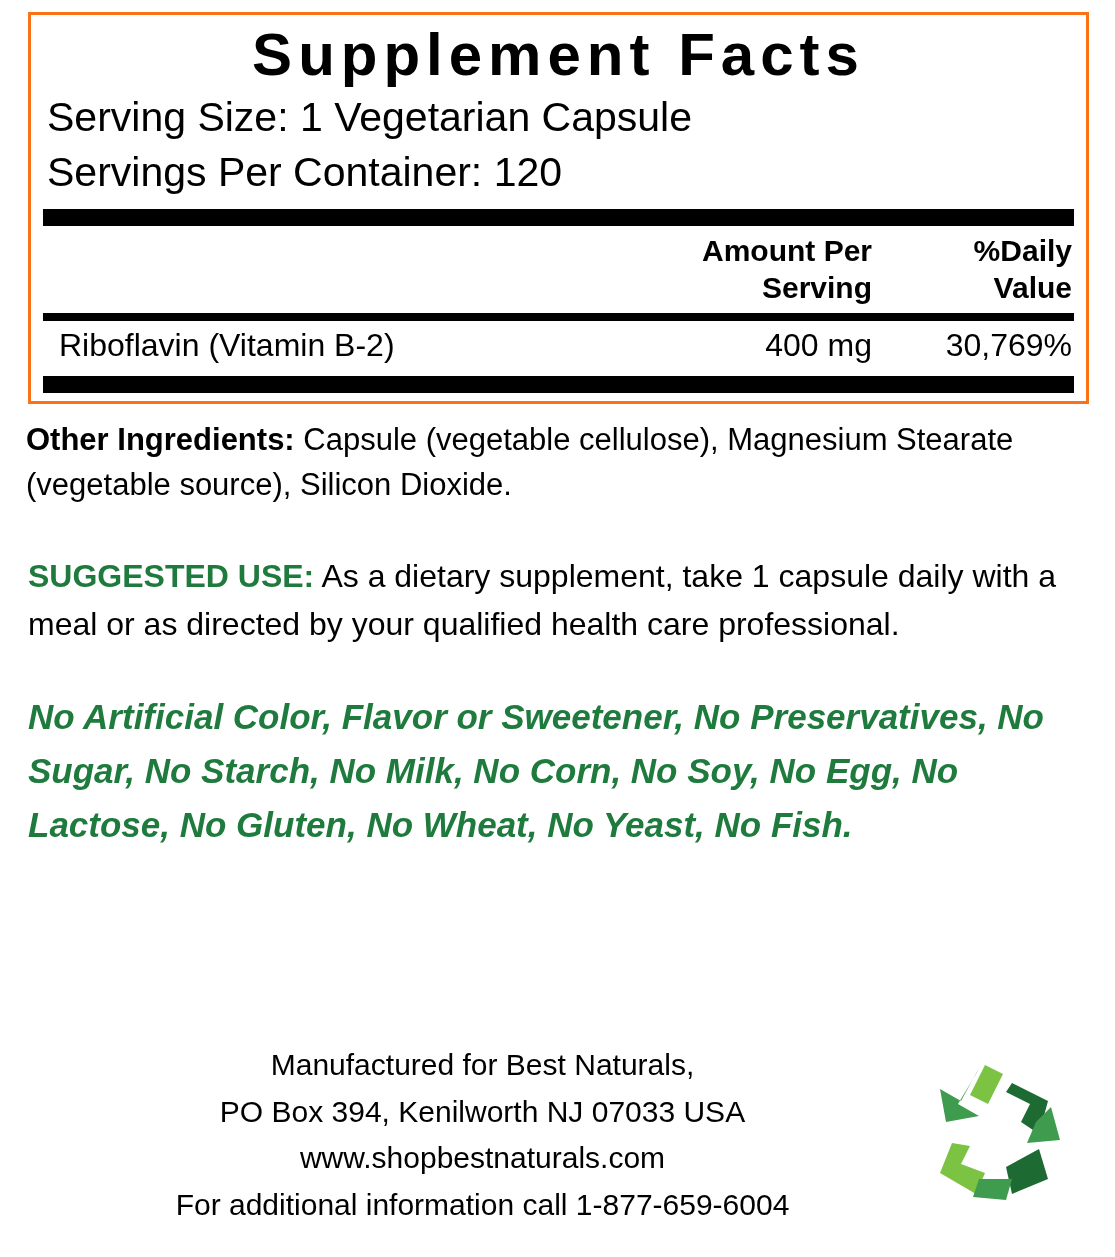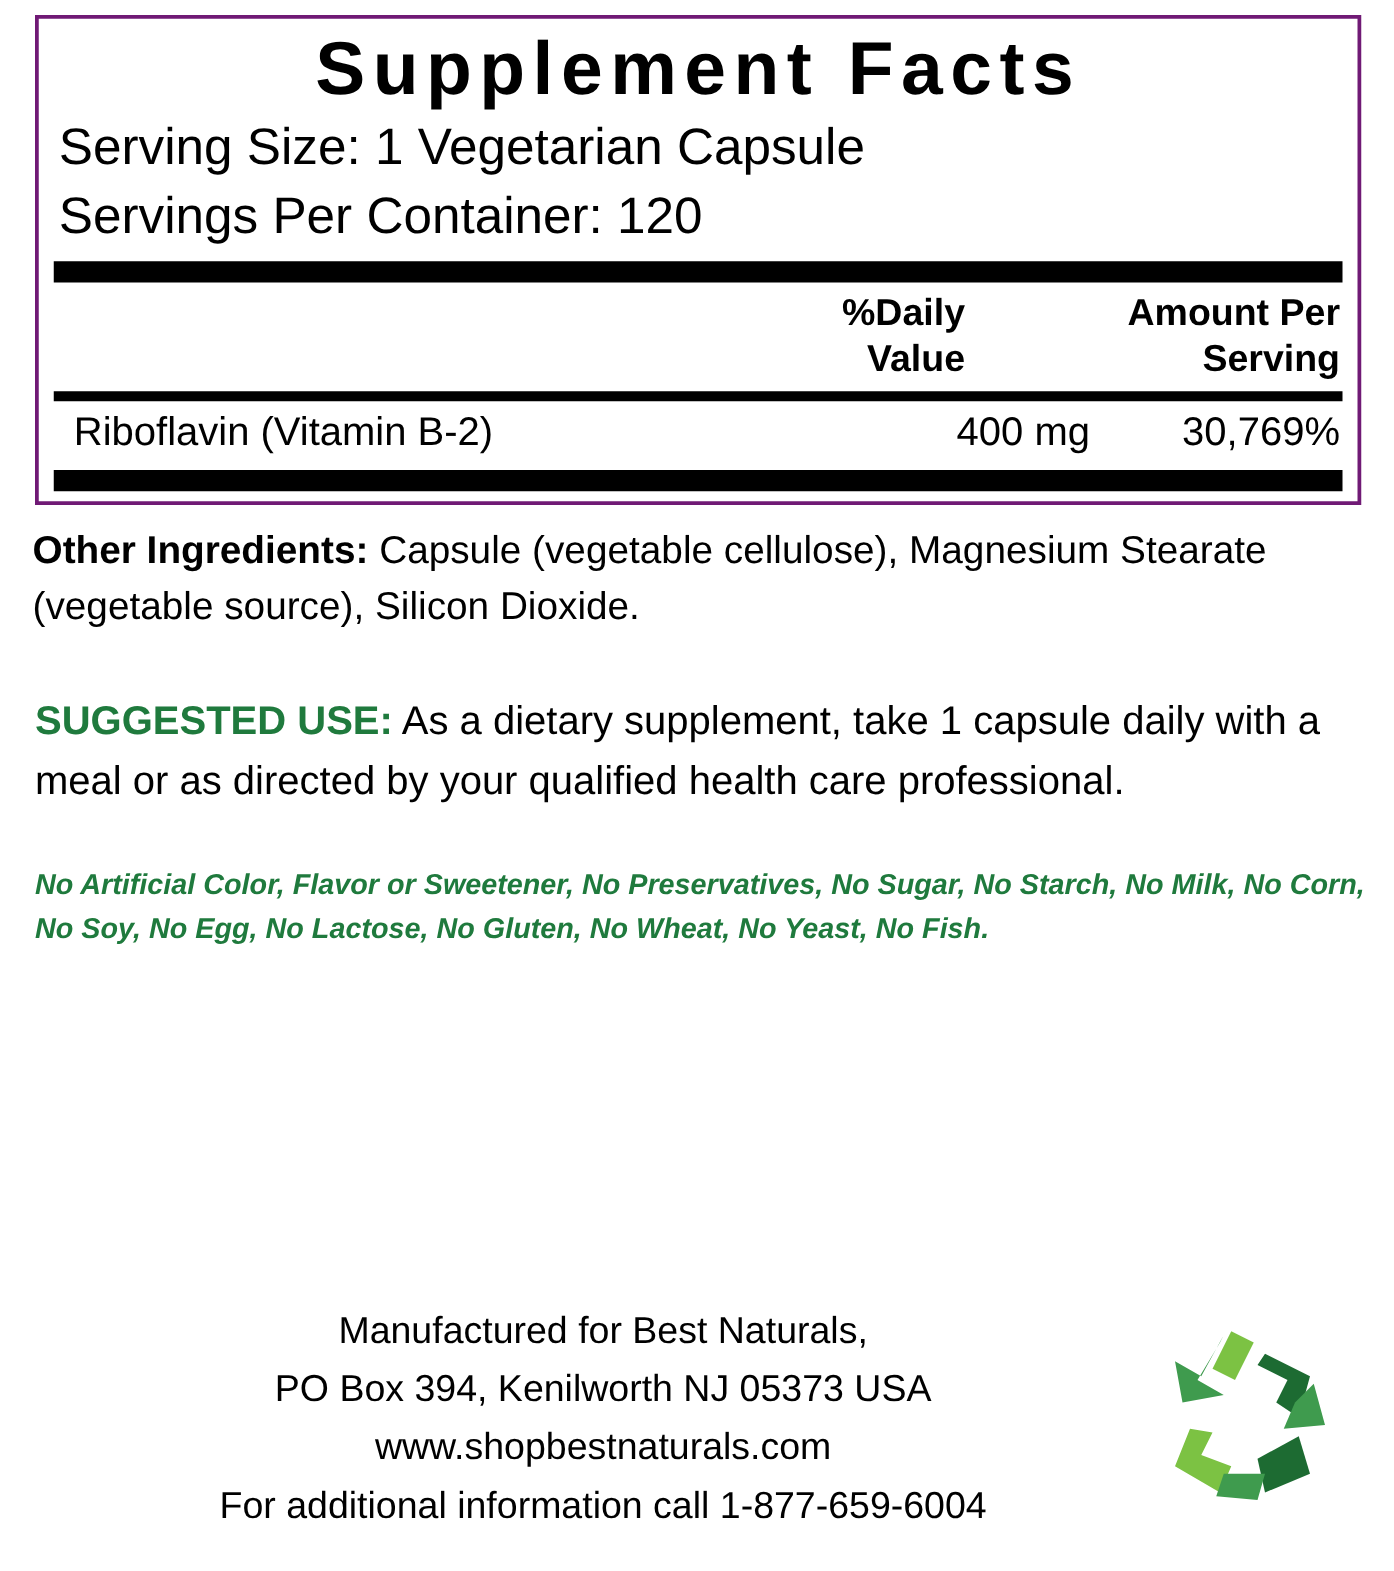--- a/index.html
+++ b/index.html
@@ -17,21 +17,21 @@
   .page {
     position: relative;
     width: 1115px;
     height: 1257px;
     box-sizing: border-box;
     padding: 12px 18px 0 18px;
   }
 
   
   .facts-panel {
-    border: 3px solid #701a75;
+    border: 3px solid #f97316;
     box-sizing: border-box;
     margin: 0 8px 0 10px;
     padding: 6px 12px 0 12px;
   }
   .facts-title {
     font-size: 60px;
     font-weight: 700;
     letter-spacing: 6px;
     text-align: center;
     line-height: 1.05;
@@ -111,21 +111,21 @@
   .suggested .label {
     color: #1f7a3d;
     font-weight: 700;
   }
 
   
   .claims {
     color: #1f7a3d;
     font-style: italic;
     font-weight: 700;
-    font-size: 23px;
+    font-size: 35px;
     line-height: 1.55;
     margin: 42px 4px 0 10px;
   }
 
   
   .footer {
     position: absolute;
     left: 18px;
     right: 18px;
     bottom: 0;
@@ -154,28 +154,28 @@
 <div class="page">
 
   <div class="facts-panel">
     <div class="facts-title">Supplement Facts</div>
     <div class="serving-line">Serving Size: 1 Vegetarian Capsule</div>
     <div class="serving-line">Servings Per Container: 120</div>
 
     <div class="rule-thick"></div>
 
     <div class="head-row">
+      <div class="head-cell head-amount">
+        <div>Amount Per</div>
+        <div>Serving</div>
+      </div>
       <div class="head-cell head-dv">
         <div>%Daily</div>
         <div>Value</div>
       </div>
-      <div class="head-cell head-amount">
-        <div>Amount Per</div>
-        <div>Serving</div>
-      </div>
     </div>
 
     <div class="rule-med"></div>
 
     <div class="nutrient-row">
       <div class="nutrient-name">Riboflavin (Vitamin B-2)</div>
       <div class="nutrient-amount">400 mg</div>
       <div class="nutrient-dv">30,769%</div>
     </div>
 
@@ -188,21 +188,21 @@
 
   <div class="suggested">
     <span class="label">SUGGESTED USE:</span><span> As a dietary supplement, take 1 capsule daily with a meal or as directed by your qualified health care professional.</span>
   </div>
 
   <div class="claims">No Artificial Color, Flavor or Sweetener, No Preservatives, No Sugar, No Starch, No Milk, No Corn, No Soy, No Egg, No Lactose, No Gluten, No Wheat, No Yeast, No Fish.</div>
 
   <div class="footer">
     <div class="footer-text">
       <div>Manufactured for Best Naturals,</div>
-      <div>PO Box 394, Kenilworth NJ 05373 USA</div>
+      <div>PO Box 394, Kenilworth NJ 07033 USA</div>
       <div>www.shopbestnaturals.com</div>
     </div>
     <div class="footer-text">
       <div class="wide">For additional information call 1-877-659-6004</div>
     </div>
 
     <div class="recycle">
       <svg viewBox="0 0 100 100" width="150" height="150" aria-hidden="true">
 
         <path d="M40 8 L28 30 L14 22 L18 44 L40 40 L26 32 L38 12 Z" fill="#3f9b4e"></path>

